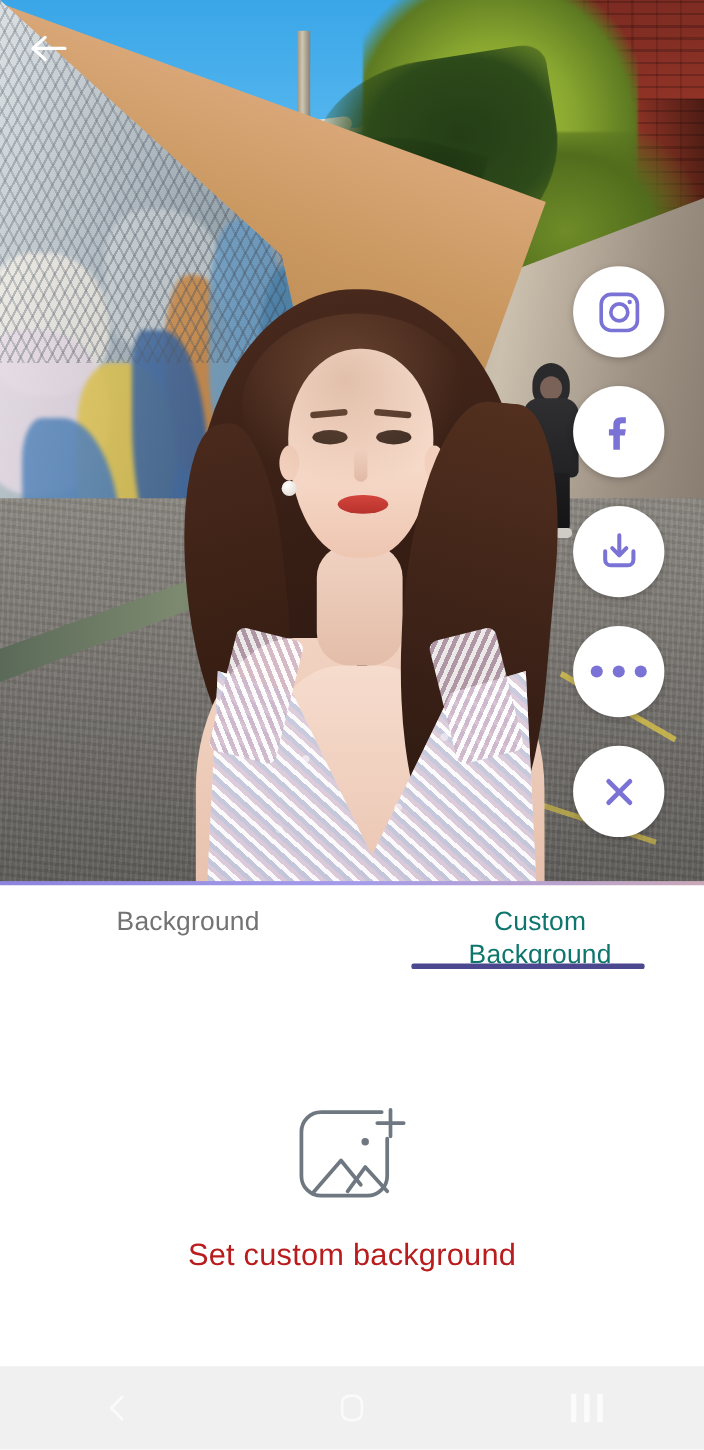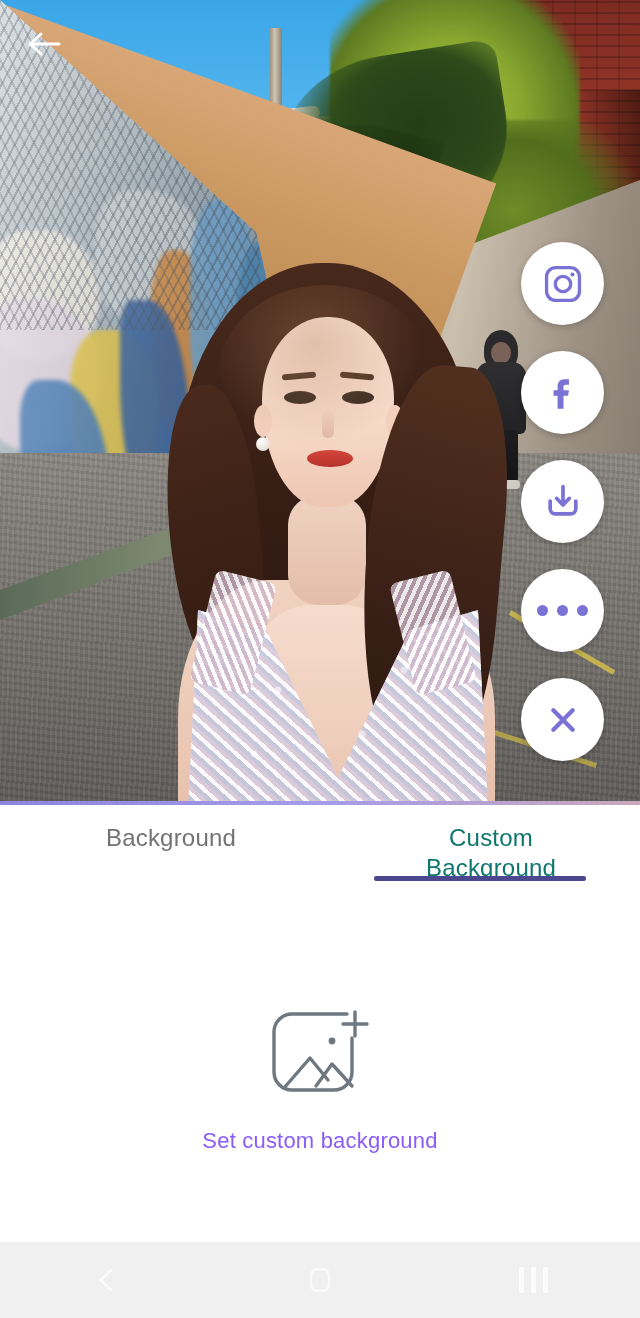--- a/index.html
+++ b/index.html
@@ -355,21 +355,21 @@
   .content {
     position:absolute; left:0; top:895px; width:640px; height:347px;
     background:#ffffff;
     display:flex; align-items:center; justify-content:center;
   }
   .set-bg {
     display:flex; flex-direction:column; align-items:center;
     gap:22px; cursor:pointer; margin-top:22px;
   }
   .set-bg-label {
-    font-size:22px; color:#8b5cf6; letter-spacing:.2px;
+    font-size:28px; color:#b91c1c; letter-spacing:.2px;
   }
 
   
   .navbar {
     position:absolute; left:0; bottom:0; width:640px; height:76px;
     background:#f0f0f0;
     display:flex; align-items:center;
   }
   .nav-btn {
     flex:1; display:flex; align-items:center; justify-content:center;

